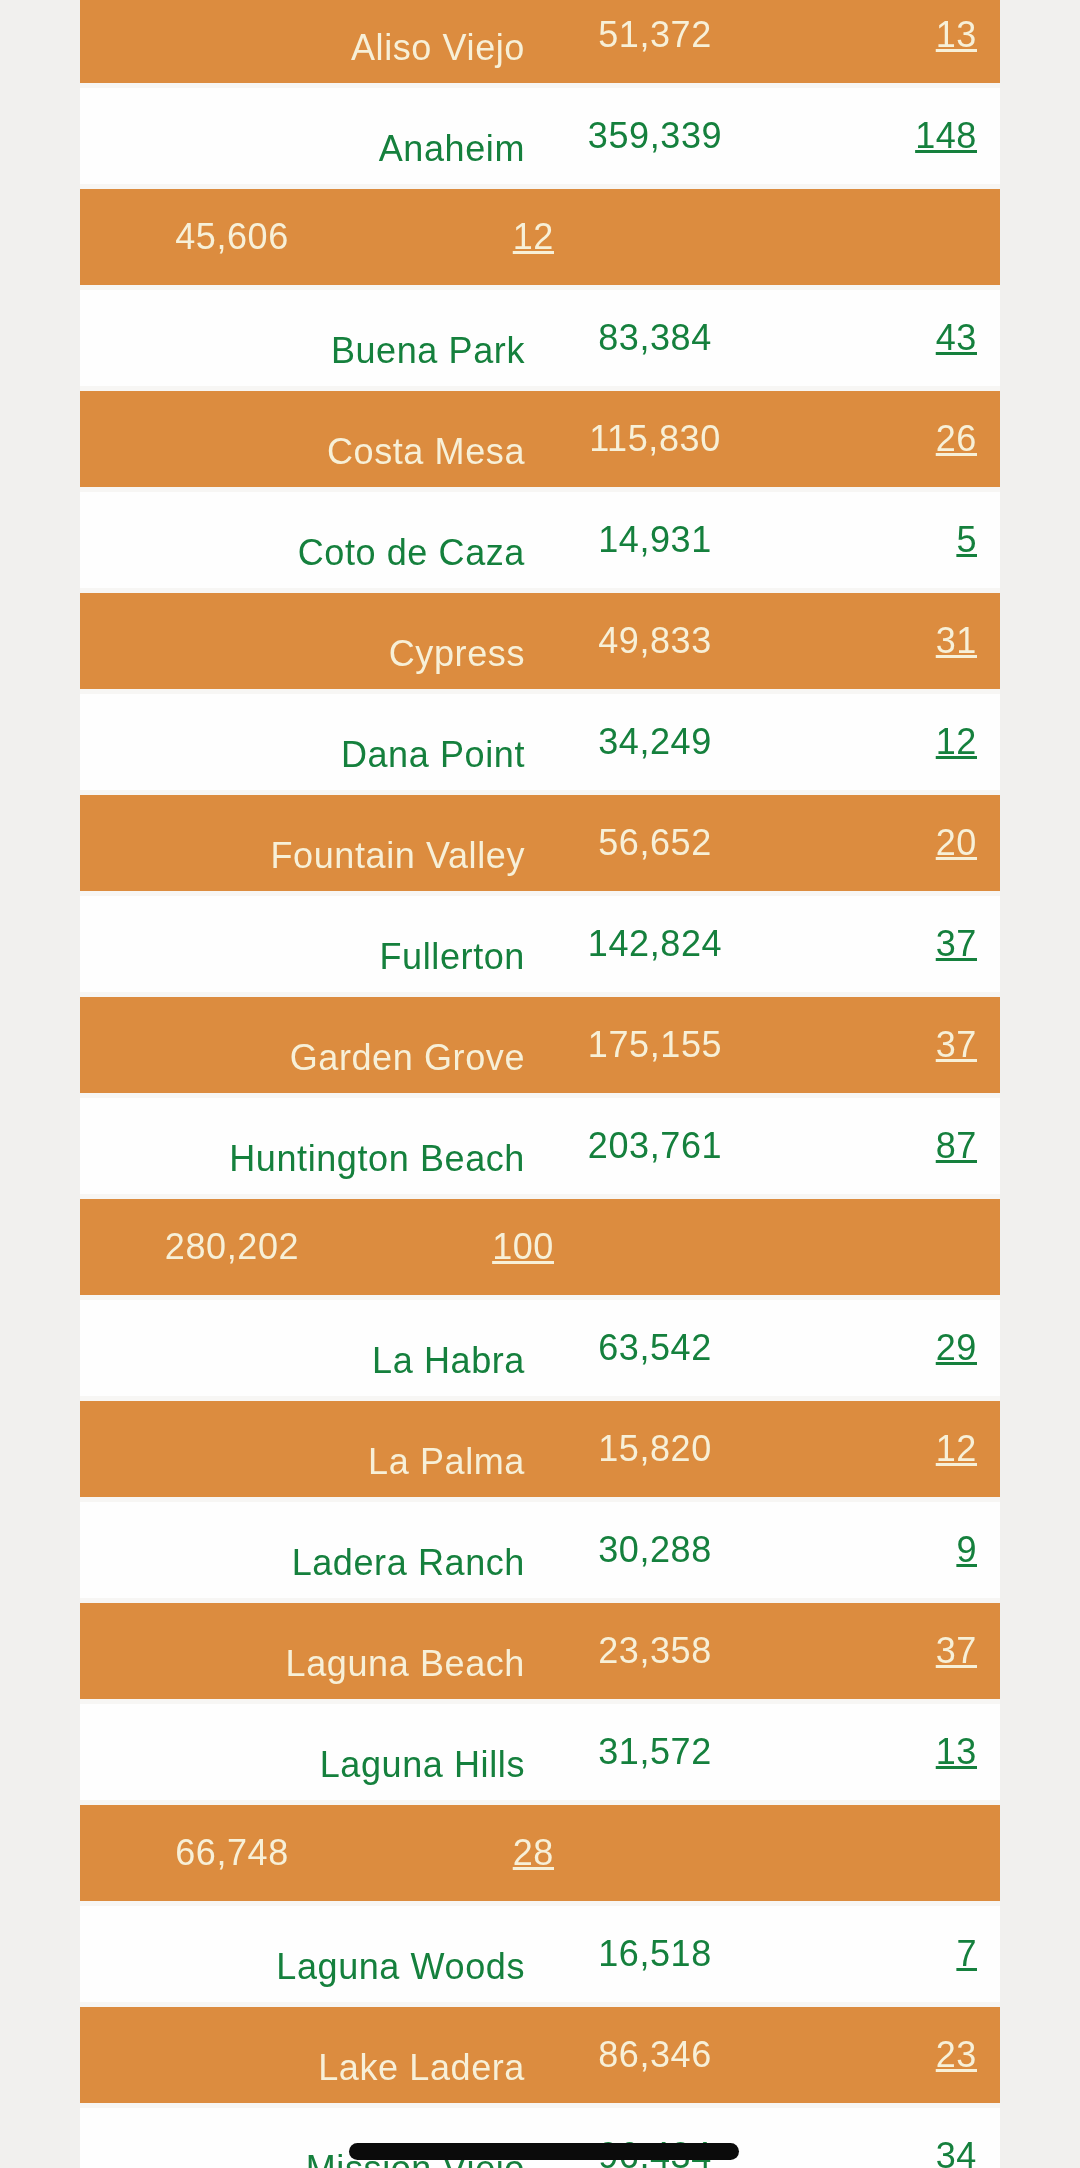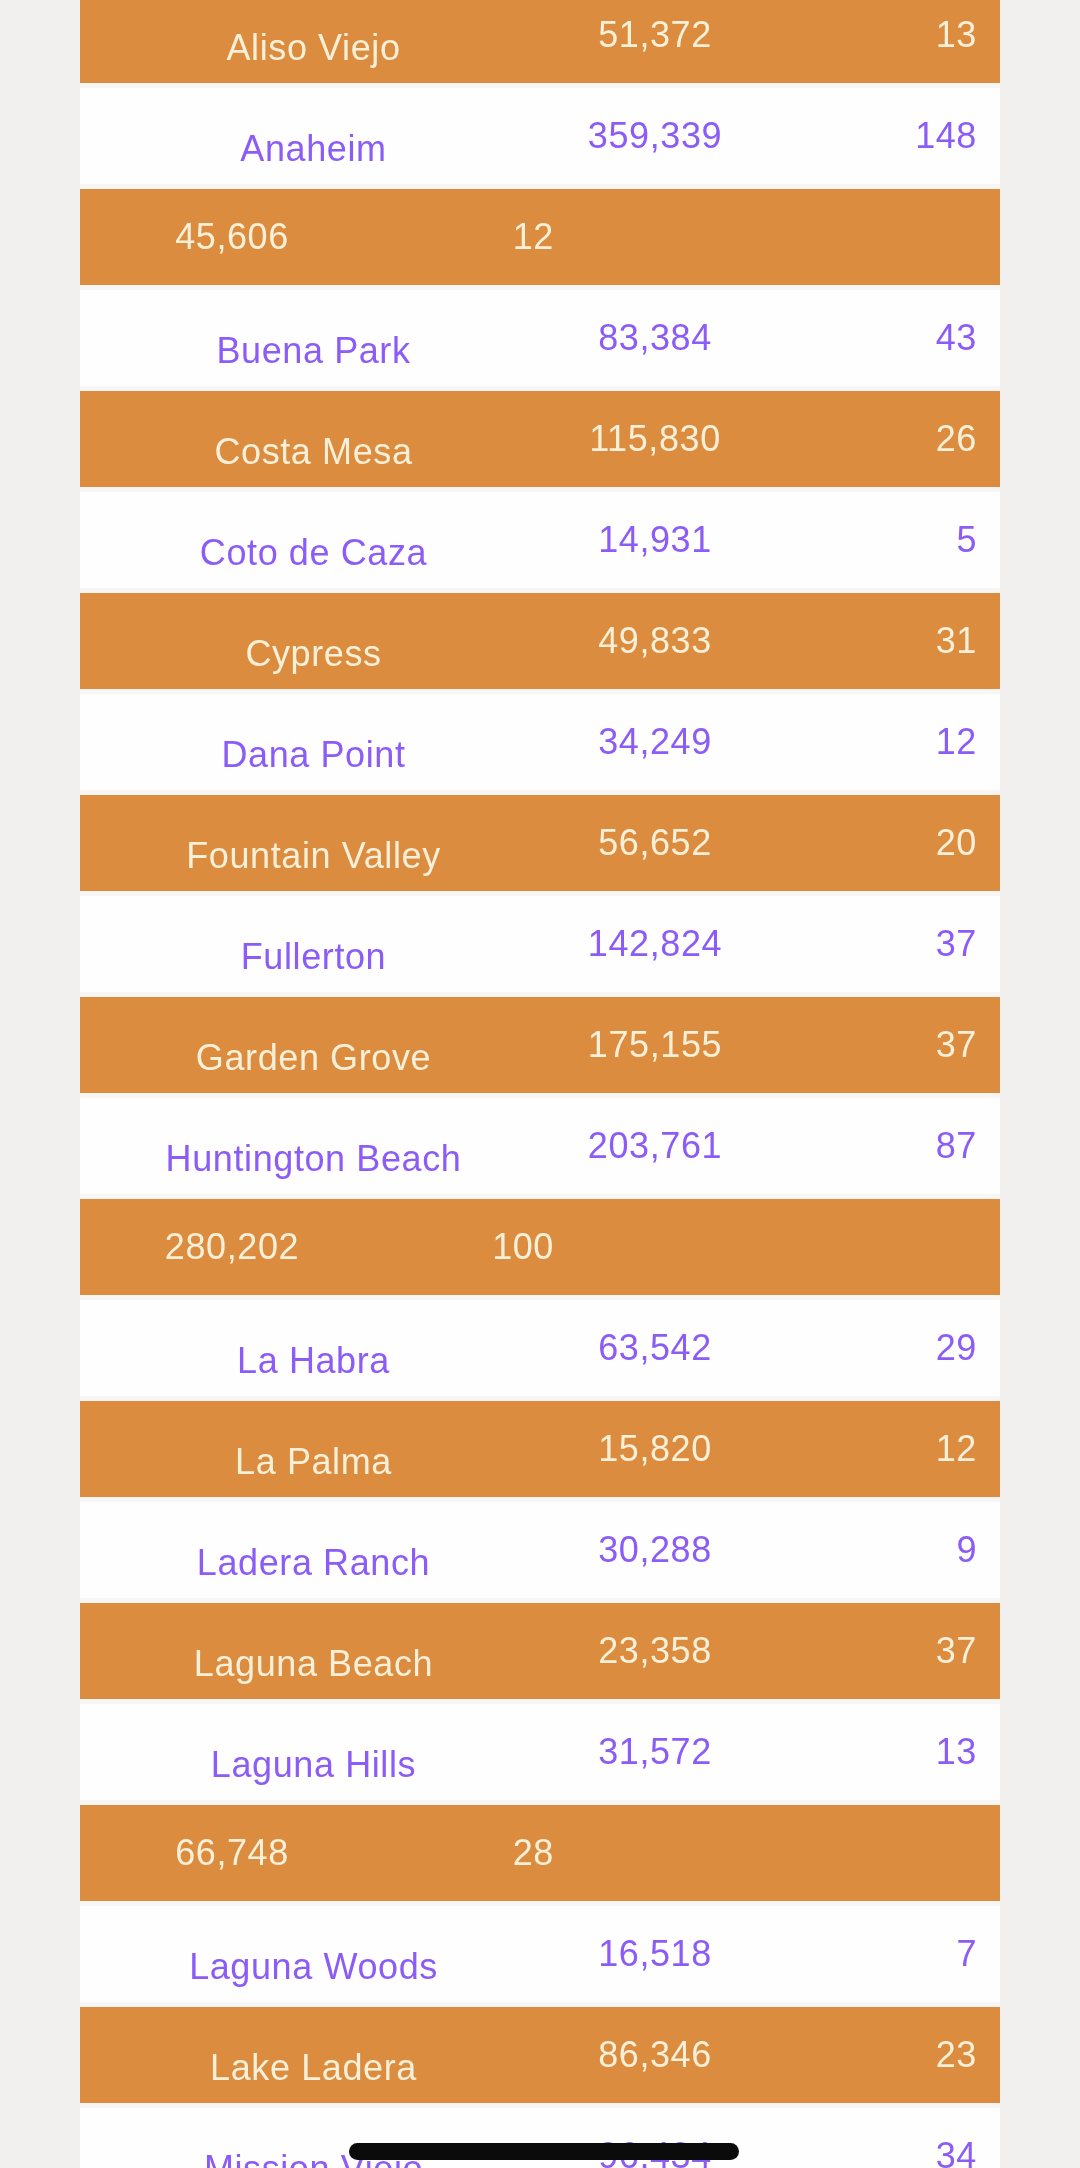--- a/index.html
+++ b/index.html
@@ -32,38 +32,39 @@
     box-sizing: border-box;
     font-size: 36px;
     letter-spacing: 0.6px;
   }
   .row-orange {
     background: #DC8C3F;
     color: #F7F0D8;
   }
   .row-white {
     background: #FEFEFE;
-    color: #8b5cf6;
+    color: #15803d;
   }
   .cell-city {
     flex: 1 1 auto;
-    text-align: center;
+    text-align: right;
     white-space: nowrap;
     overflow: hidden;
     margin-top: 26px;
   }
   .cell-population {
     flex: 0 0 260px;
     text-align: center;
     white-space: nowrap;
   }
   .cell-count {
     flex: 0 0 192px;
     text-align: right;
     white-space: nowrap;
+    text-decoration: underline;
   }
   .home-indicator {
     position: absolute;
     left: 349px;
     top: 2143px;
     width: 390px;
     height: 17px;
     border-radius: 9px;
     background: #0B0B0B;
     z-index: 10;

